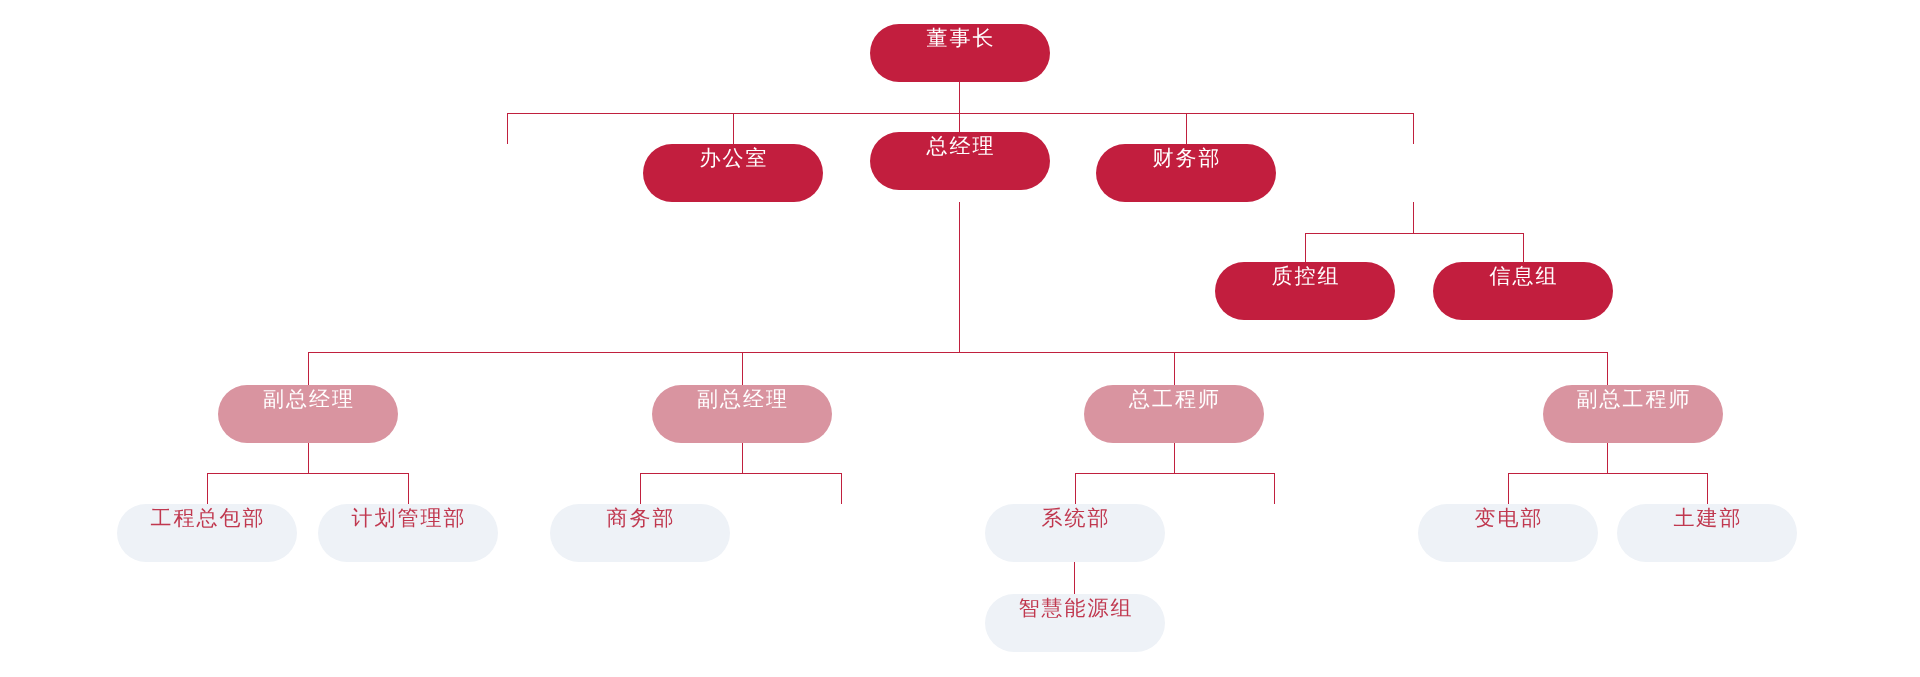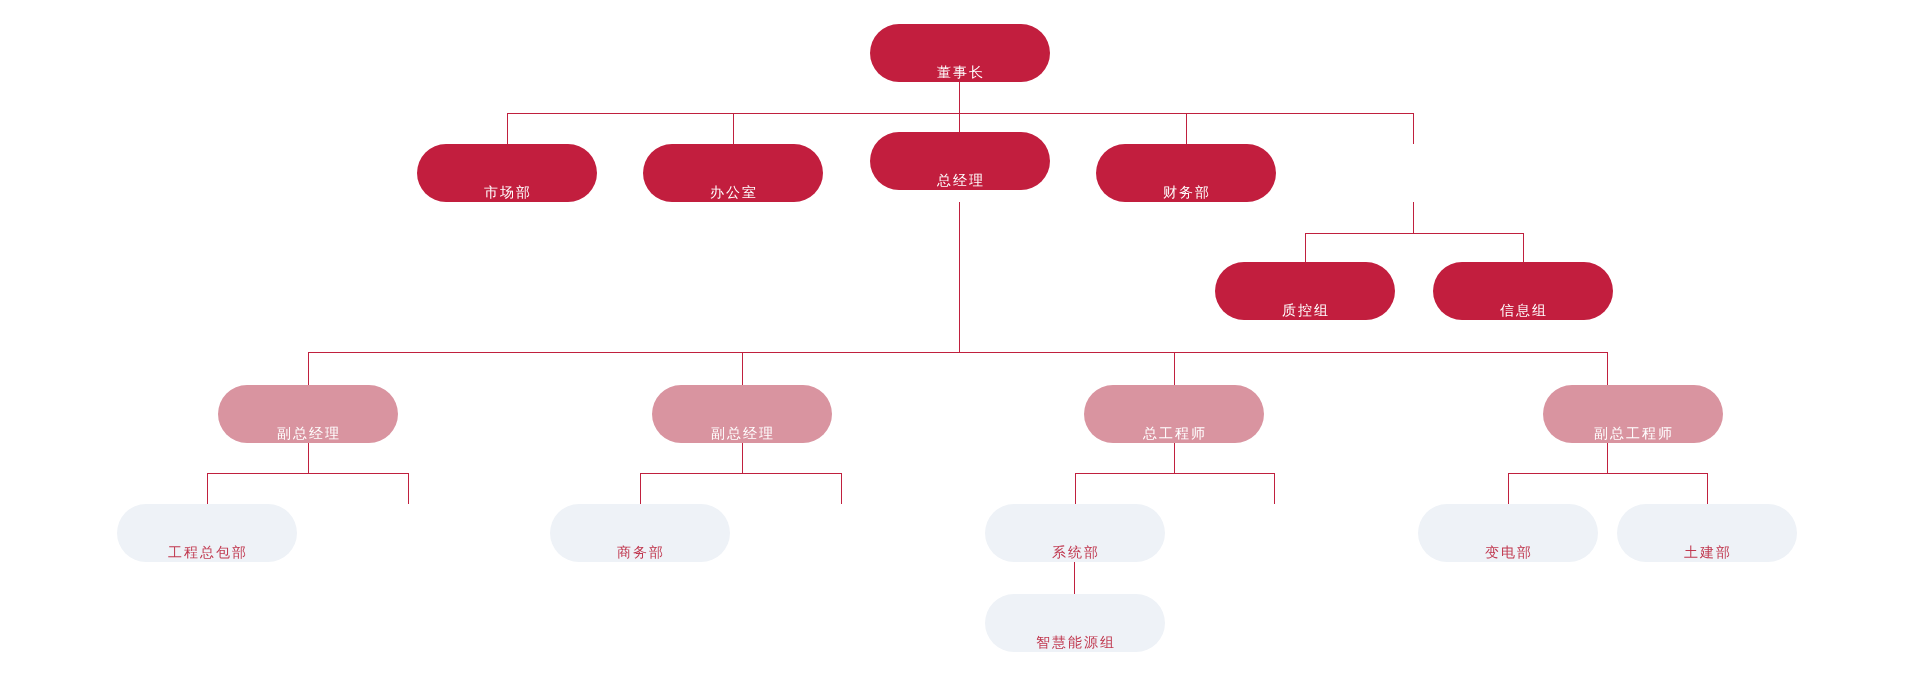--- a/index.html
+++ b/index.html
@@ -22,23 +22,23 @@
     height: 677px;
     background: var(--canvas-bg);
     overflow: hidden;
   }
   .node {
     position: absolute;
     width: 180px;
     height: 58px;
     border-radius: 29px;
     display: flex;
-    align-items: flex-end;
+    align-items: flex-start;
     justify-content: center;
-    font-size: 14px;
+    font-size: 21px;
     font-weight: 500;
     letter-spacing: 2px;
     text-indent: 2px;
     white-space: nowrap;
   }
   .node.dark   { background: var(--node-primary);   color: var(--text-on-dark); }
   .node.medium { background: var(--node-secondary); color: var(--text-on-dark); }
   .node.light  { background: var(--node-tertiary);  color: var(--text-tertiary); }
   .line { position: absolute; background: var(--line); }
   .line.v { width: 1px; }
@@ -88,23 +88,20 @@
   <div class="line h" style="left:1508px;top:473px;width:200px"></div>
   <div class="line v" style="left:1508px;top:473px;height:31px"></div>
   <div class="line v" style="left:1707px;top:473px;height:31px"></div>
 
   <div class="line v" style="left:1074px;top:562px;height:32px"></div>
 
   <div class="node dark" style="left:870px;top:24px">
     <span>董事长</span>
   </div>
 
-  <div class="node dark" style="left:417px;top:144px">
-    <span>市场部</span>
-  </div>
   <div class="node dark" style="left:643px;top:144px">
     <span>办公室</span>
   </div>
   <div class="node dark" style="left:870px;top:132px">
     <span>总经理</span>
   </div>
   <div class="node dark" style="left:1096px;top:144px">
     <span>财务部</span>
   </div>
 
@@ -124,20 +121,23 @@
   <div class="node medium" style="left:1084px;top:385px">
     <span>总工程师</span>
   </div>
   <div class="node medium" style="left:1543px;top:385px">
     <span>副总工程师</span>
   </div>
 
   <div class="node light" style="left:117px;top:504px">
     <span>工程总包部</span>
   </div>
+  <div class="node light" style="left:318px;top:504px">
+    <span>计划管理部</span>
+  </div>
   <div class="node light" style="left:550px;top:504px">
     <span>商务部</span>
   </div>
   <div class="node light" style="left:985px;top:504px">
     <span>系统部</span>
   </div>
   <div class="node light" style="left:1418px;top:504px">
     <span>变电部</span>
   </div>
   <div class="node light" style="left:1617px;top:504px">

